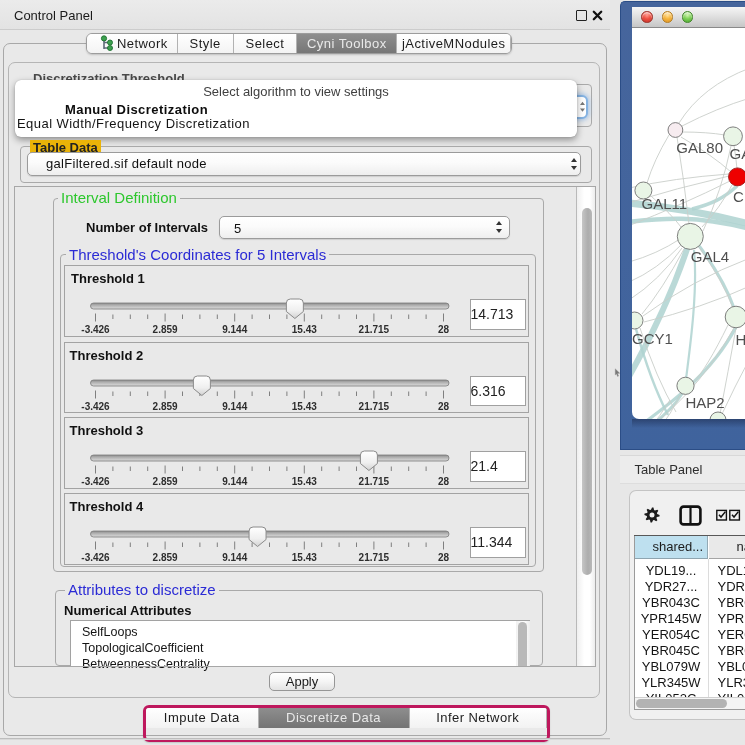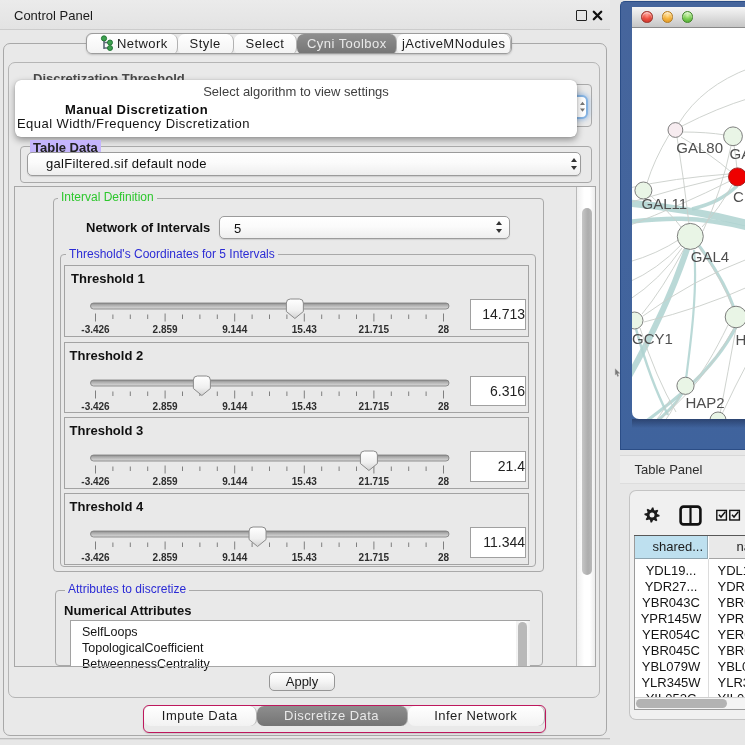--- a/index.html
+++ b/index.html
@@ -1,27 +1,27 @@
 <!DOCTYPE html>
 <html><head><meta charset="utf-8"><style>
 html,body{margin:0;padding:0;width:745px;height:745px;overflow:hidden;
  font-family:"Liberation Sans",sans-serif;background:#e7e7e7;}
 *{box-sizing:border-box;}
 .ab{position:absolute;}
-.glab{position:absolute;background:#e9e9e9;padding:0 3px;font-size:12px;line-height:13px;white-space:nowrap;}
+.glab{position:absolute;background:#e9e9e9;padding:0 3px;font-size:15px;line-height:13px;white-space:nowrap;}
 .combo{position:absolute;border:1px solid #9b9b9b;border-radius:5px;
  background:linear-gradient(180deg,#ffffff 0%,#fbfbfb 45%,#eeeeee 100%);
  box-shadow:0 1px 1px rgba(0,0,0,0.12);}
 .seg{display:inline-block;height:21px;line-height:20px;font-size:13px;letter-spacing:0.45px;color:#1c1c1c;
  background:linear-gradient(180deg,#ffffff,#f2f2f2);border-right:1px solid #b2b2b2;
- text-align:center;vertical-align:top;border-radius:7px;}
+ text-align:center;vertical-align:top;}
 .tpanel{position:absolute;border:1px solid #a3a3a3;background:#e9e9e9;}
 .tlab{position:absolute;font-weight:bold;font-size:13px;color:#111;white-space:nowrap;}
 .vbox{position:absolute;background:#fff;border:1px solid #a0a0a0;
- font-size:14px;color:#222;text-align:right;}
+ font-size:14px;color:#222;text-align:left;}
 .row{position:absolute;font-size:13px;color:#141414;white-space:nowrap;}
 </style></head><body>
 <div style="position:absolute;left:0;top:0;width:610px;height:740px;background:#e8e8e8;"></div>
 <div style="position:absolute;left:0;top:0;width:610px;height:30px;background:linear-gradient(180deg,#ebebeb,#e3e3e3);border-bottom:1px solid #cccccc;"></div>
 <div style="position:absolute;left:14px;top:8px;font-size:13px;color:#1a1a1a;">Control Panel</div>
 <div style="position:absolute;left:576px;top:10px;width:11px;height:11px;border:1.6px solid #222;border-radius:1px;background:transparent;"></div>
 <svg class="ab" style="left:592px;top:10px" width="11" height="11" viewBox="0 0 11 11">
     <path d="M1.8 1.8 L9.2 9.2 M9.2 1.8 L1.8 9.2" stroke="#111" stroke-width="2.3" stroke-linecap="round"></path>
   </svg>
 <div style="position:absolute;left:2.5px;top:43px;width:604px;height:693px;background:#e9e9e9;border:1px solid #a8a8a8;border-radius:7px;"></div>
@@ -42,32 +42,32 @@
 <div style="position:absolute;left:30px;top:71px;font-size:13px;font-weight:bold;color:#4a4a4a;background:#e9e9e9;padding:0 3px;">Discretization Threshold</div>
 <div style="position:absolute;left:28px;top:95px;width:560px;height:24px;border-radius:6px;background:#fff;border:2.5px solid #85b3e2;box-shadow:0 0 4px 1.5px rgba(120,170,225,0.55);"></div>
 <svg class="ab" style="left:579px;top:100px" width="7" height="14" viewBox="0 0 7 14">
     <path d="M1 5 L3.5 1.8 L6 5 Z M1 8.5 L3.5 11.7 L6 8.5 Z" fill="#787878"></path>
   </svg>
 <div style="position:absolute;left:15px;top:80px;width:562px;height:56.5px;background:#fff;border-radius:6px;box-shadow:0 3px 7px rgba(0,0,0,0.38),0 0 1px rgba(0,0,0,0.3);"></div>
 <div style="position:absolute;left:15px;top:84px;width:562px;height:14px;text-align:center;font-size:13px;color:#404040;">Select algorithm to view settings</div>
 <div style="position:absolute;left:17px;top:102px;font-size:13px;letter-spacing:0.45px;font-weight:bold;color:#0d0d0d;padding-left:48px;">Manual Discretization</div>
 <div style="position:absolute;left:17px;top:115.5px;font-size:13px;letter-spacing:0.45px;color:#141414;">Equal Width/Frequency Discretization</div>
 <div style="position:absolute;left:20px;top:146px;width:572px;height:37px;border:1px solid #a9a9a9;border-radius:4px;"></div>
-<div style="position:absolute;left:30px;top:139.5px;font-size:13px;font-weight:bold;color:#222;background:#c4b5fd;padding:0 3px;">Table Data</div>
+<div style="position:absolute;left:30px;top:139.5px;font-size:13px;font-weight:bold;color:#222;background:#eab308;padding:0 3px;">Table Data</div>
 <div class="combo" style="left:27px;top:152px;width:554px;height:24px;"></div>
 <div style="position:absolute;left:46px;top:155.5px;font-size:13px;letter-spacing:0.3px;color:#111;">galFiltered.sif default node</div>
 <svg class="ab" style="left:570px;top:156px" width="8" height="16" viewBox="0 0 8 16">
     <path d="M1 6 L4 2 L7 6 Z M1 10 L4 14 L7 10 Z" fill="#333"></path>
   </svg>
 <div style="position:absolute;left:14px;top:186px;width:581.5px;height:480.5px;border:1px solid #a7a7a7;background:#e9e9e9;"></div>
 <div style="position:absolute;left:575.5px;top:187px;width:19.5px;height:478.5px;background:linear-gradient(90deg,#efefef,#ffffff 40%,#ffffff 70%,#ececec);border-left:1px solid #b9b9b9;"></div>
 <div style="position:absolute;left:581.5px;top:208px;width:10px;height:367px;border-radius:5px;background:linear-gradient(90deg,#c6c6c6,#adadad 60%,#b8b8b8);"></div>
 <div style="position:absolute;left:52.5px;top:197.5px;width:491px;height:374.5px;border:1px solid #a9a9a9;border-radius:4px;"></div>
 <div class="glab" style="left:58px;top:191px;color:#2dc72d;">Interval Definition</div>
-<div style="position:absolute;left:86px;top:219.5px;font-size:13px;font-weight:bold;color:#111;">Network of Intervals</div>
+<div style="position:absolute;left:86px;top:219.5px;font-size:13px;font-weight:bold;color:#111;">Number of Intervals</div>
 <div class="combo" style="left:219px;top:216px;width:291px;height:23px;"></div>
 <div style="position:absolute;left:234px;top:220.5px;font-size:13px;color:#111;">5</div>
 <svg class="ab" style="left:495px;top:219px" width="8" height="16" viewBox="0 0 8 16">
     <path d="M1 6 L4 2 L7 6 Z M1 10 L4 14 L7 10 Z" fill="#333"></path>
   </svg>
 <div style="position:absolute;left:60px;top:253.5px;width:475.5px;height:313px;border:1px solid #a9a9a9;border-radius:4px;"></div>
 <div class="glab" style="left:66px;top:247.5px;color:#2b2bd5;">Threshold's Coordinates for 5 Intervals</div>
 <div class="tpanel" style="left:63.5px;top:265.0px;width:465px;height:71.5px;"></div>
 <div class="tlab" style="left:71px;top:271.0px;">Threshold 1</div>
 <svg class="ab" style="left:63.5px;top:265.0px" width="465" height="72" viewBox="0 0 465 72">
@@ -140,21 +140,21 @@
 <div class="glab" style="left:65px;top:582.5px;color:#2b2bd5;">Attributes to discretize</div>
 <div style="position:absolute;left:64px;top:602.5px;font-size:13px;font-weight:bold;color:#111;">Numerical Attributes</div>
 <div style="position:absolute;left:69.5px;top:619.5px;width:460.5px;height:47px;background:#fff;border:1px solid #a2a2a2;overflow:hidden;"></div>
 <div style="position:absolute;left:82px;top:624.5px;font-size:12.5px;color:#141414;">SelfLoops</div>
 <div style="position:absolute;left:82px;top:640.7px;font-size:12.5px;color:#141414;">TopologicalCoefficient</div>
 <div style="position:absolute;left:82px;top:656.9px;font-size:12.5px;color:#141414;">BetweennessCentrality</div>
 <div style="position:absolute;left:515.5px;top:620.5px;width:14px;height:45px;background:linear-gradient(90deg,#f1f1f1,#ffffff 55%,#ededed);"></div>
 <div style="position:absolute;left:518px;top:622px;width:9px;height:44px;border-radius:4.5px 4.5px 0 0;background:#b9b9b9;"></div>
 <div style="position:absolute;left:14px;top:665.5px;width:581.5px;height:1px;background:#a7a7a7;"></div>
 <div style="position:absolute;left:269px;top:672px;width:66px;height:19px;border:1px solid #969696;border-radius:5px;background:linear-gradient(180deg,#ffffff,#f5f5f5 50%,#e3e3e3);font-size:13px;color:#1a1a1a;text-align:center;line-height:17.5px;">Apply</div>
-<div class="ab" style="left:143px;top:705px;height:28px;border-radius:6px;overflow:hidden;border:1px solid #be185d;box-shadow:0 1px 1.5px rgba(0,0,0,0.15);font-size:0;white-space:nowrap;">
+<div class="ab" style="left:143px;top:705px;height:37px;border-radius:6px;overflow:hidden;border:3px solid #be185d;box-shadow:0 1px 1.5px rgba(0,0,0,0.15);font-size:0;white-space:nowrap;">
 <div class="seg" style="width:112.5px;height:20px;line-height:19px;font-size:13px;">Impute Data</div>
 <div class="seg" style="width:151px;height:20px;line-height:19px;font-size:13px;background:linear-gradient(180deg,#8e8e8e,#747474);color:#e9e9e9;">Discretize Data</div>
 <div class="seg" style="width:137.5px;height:20px;line-height:19px;font-size:13px;">Infer Network</div>
 </div>
 <div style="position:absolute;left:0;top:738px;width:610px;height:2px;background:#d9d9d9;border-top:1px solid #bdbdbd;"></div>
 <div style="position:absolute;left:620px;top:1px;width:125px;height:449px;background:linear-gradient(180deg,#46659c,#3f639d);border:1px solid #2b4d86;border-radius:5px 0 0 0;border-right:none;"></div>
 <div style="position:absolute;left:631.5px;top:6.5px;width:113.5px;height:21px;background:linear-gradient(180deg,#f6f6f6,#dcdcdc 55%,#c6c6c6);border-bottom:1px solid #8a8a8a;"></div>
 <div class="ab" style="left:641.2px;top:11.2px;width:11.6px;height:11.6px;border-radius:50%;background:radial-gradient(circle at 50% 30%, #ff9a8e 0%, #ee4f41 45%, #c22d25 100%);border:1px solid #992a22;box-shadow:inset 0 1.5px 1.5px rgba(255,255,255,0.7);"></div>
 <div class="ab" style="left:661.5px;top:11.2px;width:11.6px;height:11.6px;border-radius:50%;background:radial-gradient(circle at 50% 30%, #ffe2a0 0%, #f6b63e 45%, #dd8f1f 100%);border:1px solid #b37b1e;box-shadow:inset 0 1.5px 1.5px rgba(255,255,255,0.7);"></div>
 <div class="ab" style="left:681.8000000000001px;top:11.2px;width:11.6px;height:11.6px;border-radius:50%;background:radial-gradient(circle at 50% 30%, #d2f3b2 0%, #7fd257 45%, #47a32c 100%);border:1px solid #3f8427;box-shadow:inset 0 1.5px 1.5px rgba(255,255,255,0.7);"></div>

